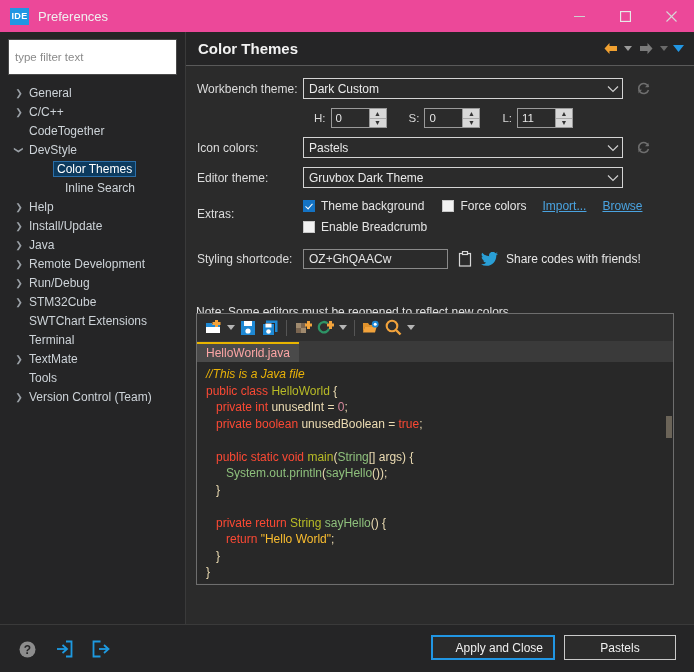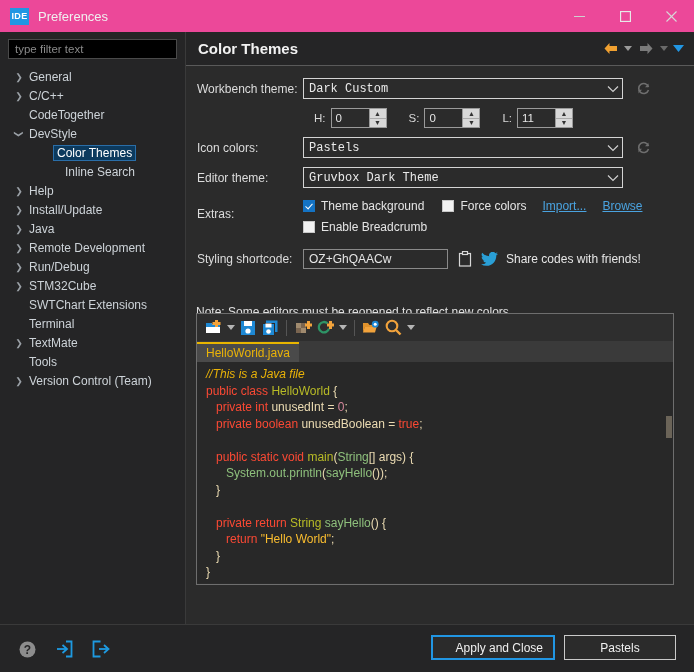--- a/index.html
+++ b/index.html
@@ -20,21 +20,21 @@
             justify-content:center;letter-spacing:0.3px;font-family:"Liberation Sans",sans-serif;}
   .title-text{margin-left:9px;font-size:13px;color:#f0f0f0;}
   .win-ctrls{margin-left:auto;display:flex;height:32px;}
   .wc{width:46px;height:32px;display:flex;align-items:center;justify-content:center;
       color:#cfcfcf;font-size:13px;}
   .wc svg{display:block;}
 
   
   .main{position:absolute;top:32px;left:0;width:694px;height:592px;background:#252526;}
   .sidebar{position:absolute;left:0;top:0;width:185px;height:592px;background:#252526;}
-  .filterbox{margin:7px 8px 0 8px;height:20px;background:#000000;border:1px solid #4a4a4a;
+  .filterbox{margin:7px 8px 0 8px;height:36px;background:#ffffff;border:1px solid #4a4a4a;
              color:#8a8a8a;font-size:11.5px;padding:0 6px;display:flex;align-items:center;
              box-sizing:border-box;}
   .tree{margin-top:8px;background:#252526;height:540px;overflow:hidden;}
   .tnode{height:19px;display:flex;align-items:center;color:#cdd3d8;font-size:12px;
          white-space:nowrap;}
   .tnode .arrow{width:14px;display:flex;align-items:center;justify-content:center;
                 color:#9aa0a6;font-size:9px;}
   .tnode .lbl{padding:0 3px;}
   .tnode.sel .lbl{background:#0c3a5e;color:#ffffff;outline:1px solid #2a6ea8;}
 
@@ -47,21 +47,21 @@
   .pane-title{margin-left:12px;font-size:15px;font-weight:bold;color:#f2f2f2;}
   .navbtns{margin-left:auto;display:flex;align-items:center;padding-right:10px;gap:2px;}
   .navbtn{width:20px;height:20px;display:flex;align-items:center;justify-content:center;}
   .caret{width:12px;height:20px;display:flex;align-items:center;justify-content:center;}
 
   .form{position:relative;padding:12px 0 0 0;}
   .row{display:flex;align-items:center;margin-bottom:9px;}
   .rlabel{width:117px;text-align:left;padding-left:11px;font-size:12px;color:#dcdcdc;
           box-sizing:border-box;}
   .combo{position:relative;width:320px;height:21px;background:#2b2b2b;border:1px solid #d4d4d4;
-         display:flex;align-items:center;box-sizing:border-box;font-family:Liberation Mono, monospace;}
+         display:flex;align-items:center;box-sizing:border-box;}
   .combo .ctext{padding-left:5px;font-size:12px;color:#eaeaea;}
   .combo .cbtn{position:absolute;right:3px;top:0;height:19px;display:flex;align-items:center;
                color:#d0d0d0;}
   .refresh{margin-left:12px;width:16px;height:16px;display:flex;align-items:center;justify-content:center;}
 
   
   .hslrow{display:flex;align-items:center;padding-left:128px;margin-bottom:9px;}
   .hsl-g{display:flex;align-items:center;margin-right:22px;}
   .hsl-g .k{color:#d8d8d8;font-size:11.5px;margin-right:5px;}
   .spin{display:flex;align-items:stretch;height:20px;}
@@ -93,21 +93,21 @@
 
   
   .preview{position:absolute;left:196px;top:281px;width:478px;height:272px;
            background:#2b2b2b;border:1px solid #6e6e6e;box-sizing:border-box;}
   .ptoolbar{height:27px;background:#2e2e2e;display:flex;align-items:center;padding-left:6px;gap:2px;}
   .tbi{width:20px;height:20px;display:flex;align-items:center;justify-content:center;}
   .tbsep{width:1px;height:16px;background:#555;margin:0 4px;}
   .tbcaret{width:11px;height:20px;display:flex;align-items:center;justify-content:center;color:#c7c7c7;}
   .ptabs{height:21px;background:#3a3a3a;display:flex;align-items:flex-end;}
   .ptab{height:20px;background:#4a4a4a;border-top:2px solid #e8b500;display:flex;
-        align-items:center;padding:0 9px;font-size:12px;color:#eab308;box-sizing:border-box;}
+        align-items:center;padding:0 9px;font-size:12px;color:#fca5a5;box-sizing:border-box;}
   .code{position:relative;background:#282828;height:221px;overflow:hidden;
         font-family:"Liberation Sans", sans-serif;font-size:12px;padding:5px 0 0 9px;
         box-sizing:border-box;}
   .cline{height:16.5px;white-space:pre;color:#ebdbb2;}
   .cm{color:#eab308;font-style:italic;}
   .kw{color:#fb4934;}
   .ty{color:#b8bb26;}
   .fn{color:#8ec07c;}
   .num{color:#d3869b;}
   .str{color:#fabd2f;}

